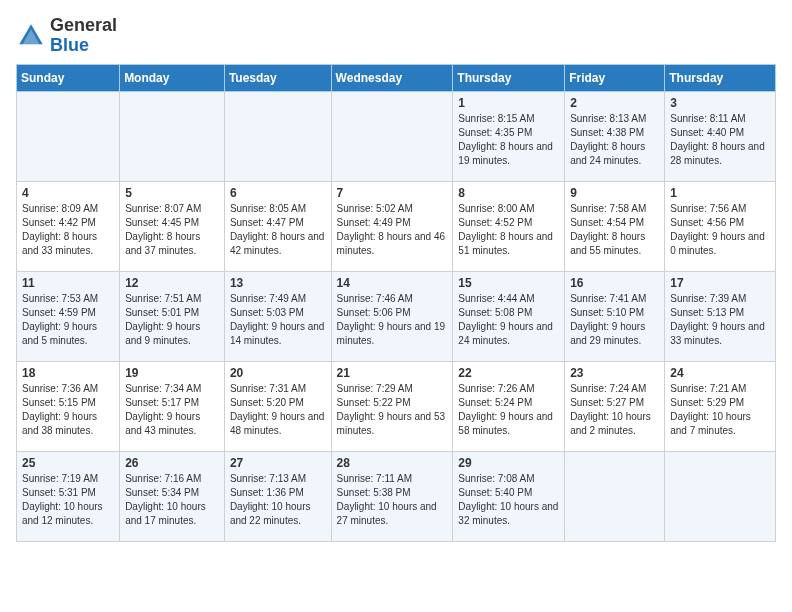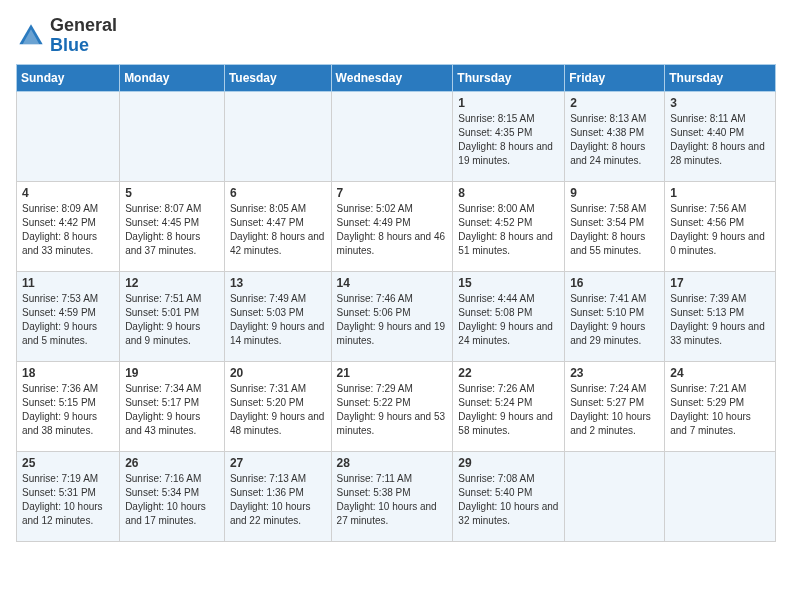--- a/index.html
+++ b/index.html
@@ -178,21 +178,21 @@
         <td>
           <span class="day-number">8</span>
           <div class="day-info">Sunrise: 8:00 AM
 Sunset: 4:52 PM
 Daylight: 8 hours
 and 51 minutes.</div>
         </td>
         <td>
           <span class="day-number">9</span>
           <div class="day-info">Sunrise: 7:58 AM
-Sunset: 3:54 PM
+Sunset: 4:54 PM
 Daylight: 8 hours
 and 55 minutes.</div>
         </td>
         <td>
           <span class="day-number">1</span>
           <div class="day-info">Sunrise: 7:56 AM
 Sunset: 4:56 PM
 Daylight: 9 hours
 and 0 minutes.</div>
         </td>

